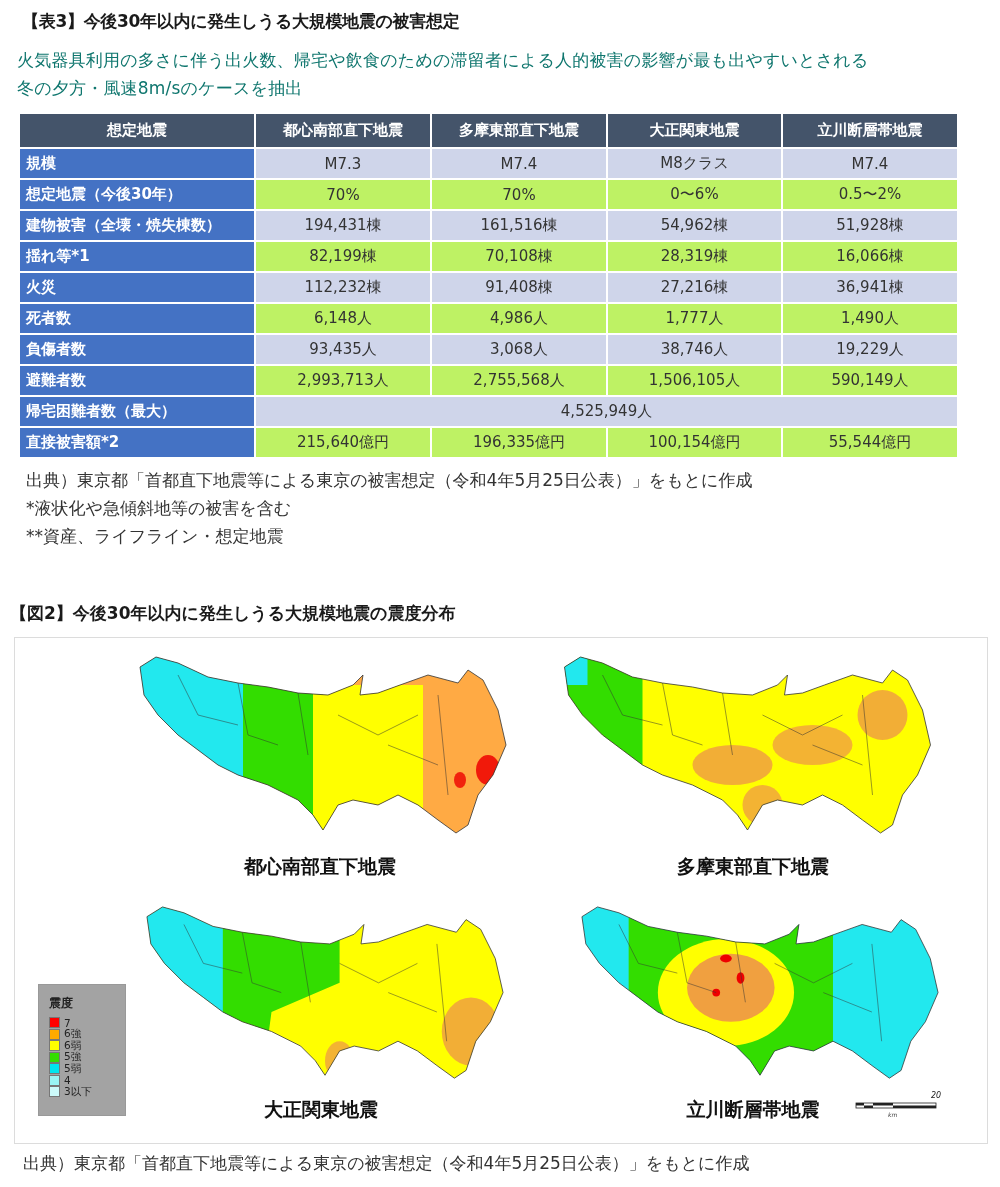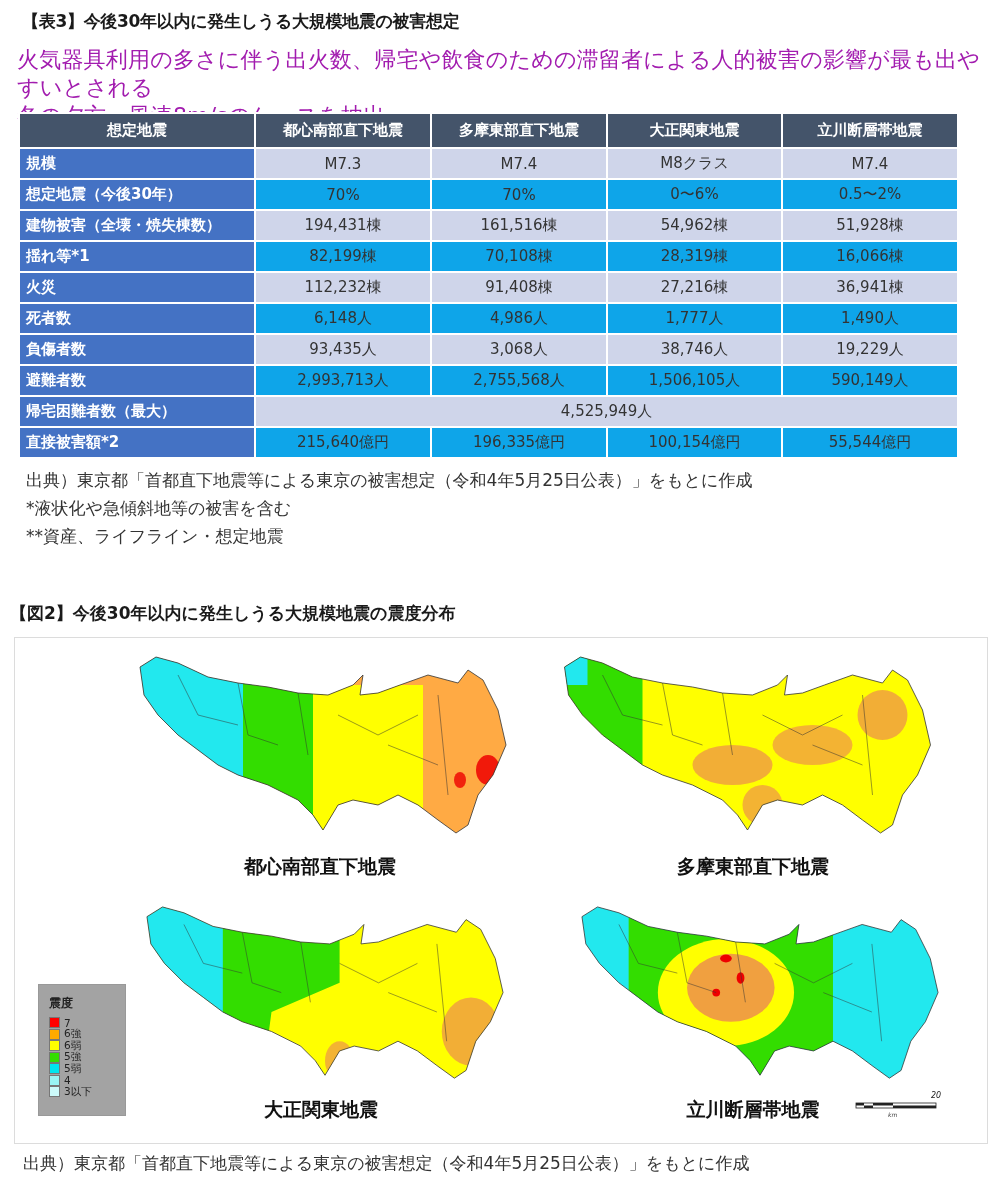--- a/index.html
+++ b/index.html
@@ -6,41 +6,41 @@
   body {
     width: 1000px; height: 1187px; position: relative; overflow: hidden;
     font-family: "DejaVu Sans", "Liberation Sans", sans-serif; color: #222;
   }
   .h-title {
     position: absolute; left: 22px; top: 10px;
     font-size: 17px; font-weight: bold; color: #1a1a1a; letter-spacing: -0.3px;
   }
   .intro {
     position: absolute; left: 17px; top: 46px; width: 975px;
-    font-size: 22px; line-height: 28px; color: #a21caf; letter-spacing: 0.2px;
+    font-size: 17px; line-height: 28px; color: #0f766e; letter-spacing: 0.2px;
   }
   table.dmg {
     position: absolute; left: 18px; top: 112px; width: 939px;
     border-collapse: collapse; table-layout: fixed;
     font-size: 15px;
   }
   table.dmg th, table.dmg td {
     height: 29px; padding: 0 6px; border: 2px solid #ffffff;
     white-space: nowrap; overflow: hidden;
   }
   table.dmg thead th {
     background: #44546a; color: #ffffff; font-weight: bold; height: 33px; text-align: center;
   }
   table.dmg thead th.first { text-align: center; }
   table.dmg td.rowhead {
     background: #4472c4; color: #ffffff; font-weight: bold; text-align: left;
   }
   table.dmg td.val { text-align: center; color: #333; }
   table.dmg tr.odd td.val { background: #cfd5ea; }
-  table.dmg tr.even td.val { background: #0ea5e9; }
+  table.dmg tr.even td.val { background: #bef264; }
   .notes {
     position: absolute; left: 26px; top: 466px;
     font-size: 17px; line-height: 28px; color: #333;
   }
   .fig-title {
     position: absolute; left: 10px; top: 602px;
     font-size: 17px; font-weight: bold; color: #1a1a1a;
   }
   .figbox {
     position: absolute; left: 14px; top: 637px; width: 972px; height: 505px;

